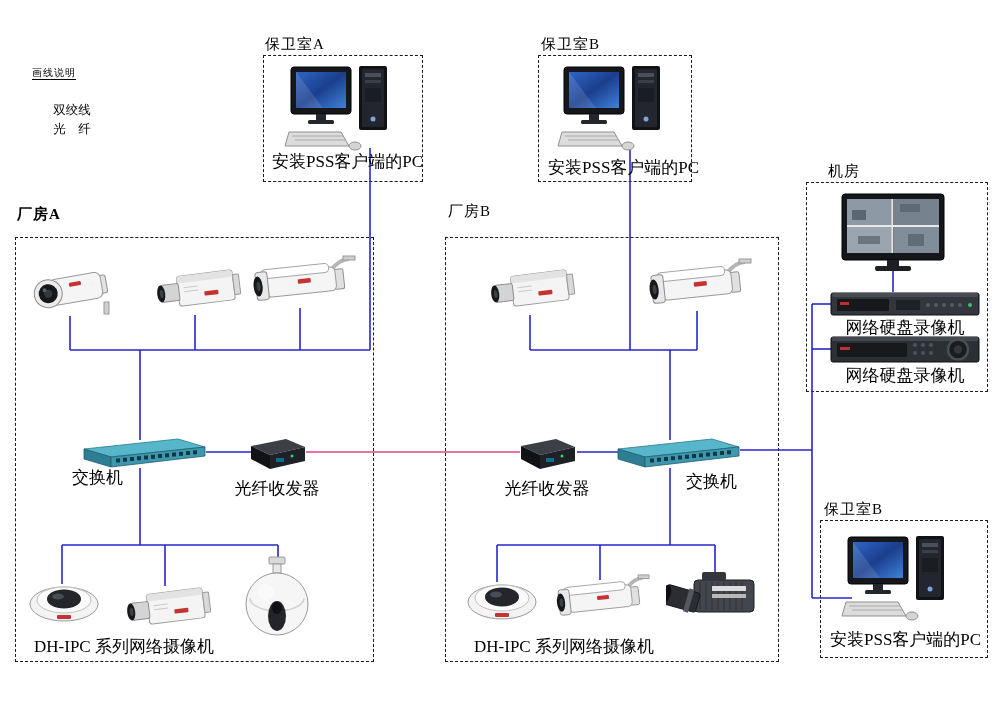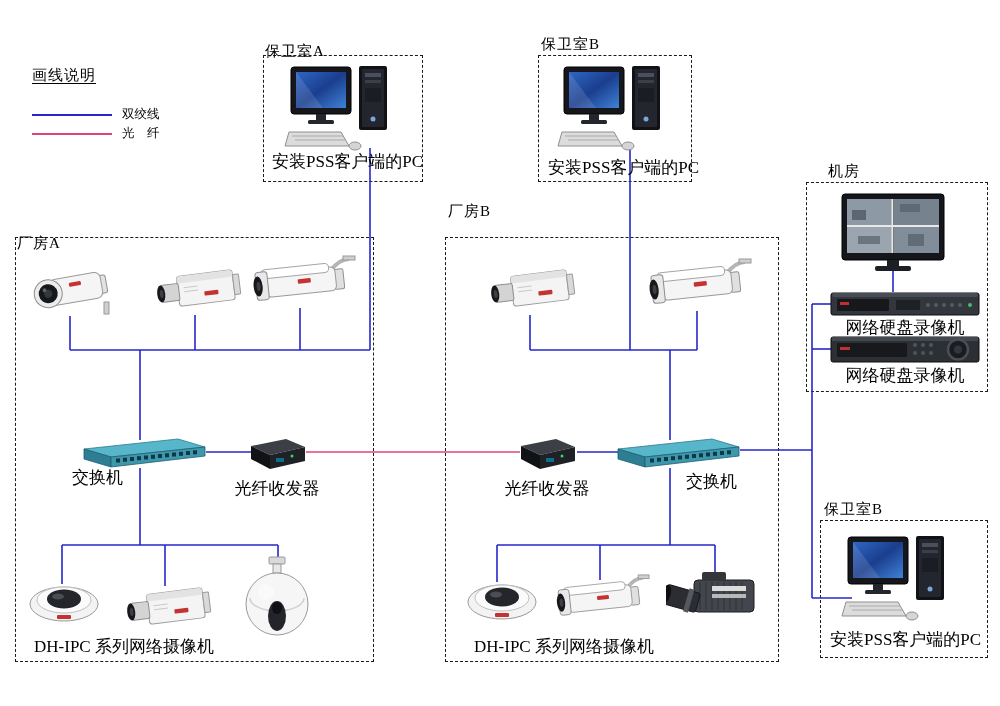--- a/index.html
+++ b/index.html
@@ -10,22 +10,22 @@
   .zone{position:absolute;border:1.5px dashed #1a1a1a;z-index:1;}
   .zone-title{position:absolute;font-size:15px;letter-spacing:1px;z-index:5;background:transparent;}
   .lbl{position:absolute;font-size:17px;z-index:5;white-space:nowrap;}
   .lbl.center{text-align:center;}
   #wires{position:absolute;left:0;top:0;z-index:2;}
   .wire-tp{stroke:var(--twisted-pair,#2626cc);stroke-width:1.6;fill:none;}
   .wire-fib{stroke:var(--fiber,#e0447c);stroke-width:1.6;fill:none;}
   .dev{position:absolute;z-index:3;overflow:visible;}
   
   #legend{position:absolute;left:32px;top:66px;z-index:5;}
-  .legend-title{font-size:15px;text-decoration:underline;text-underline-offset:3px;letter-spacing:1px;margin-bottom:20px;}
-  .legend-row{display:flex;align-items:center;gap:10px;height:19px;}
+  .legend-title{font-size:10px;text-decoration:underline;text-underline-offset:3px;letter-spacing:1px;margin-bottom:12px;}
+  .legend-row{display:flex;align-items:center;gap:10px;height:19px;flex-direction:column;}
   .legend-swatch{width:80px;height:2px;}
   .legend-swatch.tp{background:var(--twisted-pair,#2626cc);}
   .legend-swatch.fib{background:var(--fiber,#e0447c);}
   .legend-label{font-size:12.5px;white-space:pre;}
 </style>
 </head>
 <body>
 
 <div id="canvas">
 
@@ -247,30 +247,30 @@
       <div class="legend-swatch tp"></div>
       <div class="legend-label">双绞线</div>
     </div>
     <div class="legend-row">
       <div class="legend-swatch fib"></div>
       <div class="legend-label">光    纤</div>
     </div>
   </div>
 
   <div class="zone" style="left:263px;top:55px;width:158px;height:125px;"></div>
-  <div class="zone-title" style="left:265px;top:35px;margin-top:7px;">保卫室A</div>
+  <div class="zone-title" style="left:265px;top:35px;">保卫室A</div>
 
   <div class="zone" style="left:538px;top:55px;width:152px;height:125px;"></div>
   <div class="zone-title" style="left:541px;top:35px;text-align:right;">保卫室B</div>
 
   <div class="zone" style="left:806px;top:182px;width:180px;height:208px;"></div>
   <div class="zone-title" style="left:828px;top:162px;">机房</div>
 
   <div class="zone" style="left:15px;top:237px;width:357px;height:423px;"></div>
-  <div class="zone-title" style="left:17px;top:234px;">厂房A</div>
+  <div class="zone-title" style="left:17px;top:205px;font-weight:bold;">厂房A</div>
 
   <div class="zone" style="left:445px;top:237px;width:332px;height:423px;"></div>
   <div class="zone-title" style="left:448px;top:202px;">厂房B</div>
 
   <div class="zone" style="left:820px;top:520px;width:166px;height:136px;"></div>
   <div class="zone-title" style="left:824px;top:500px;">保卫室B</div>
 
   <svg class="dev" style="left:283px;top:64px;" width="120" height="90">
       <use href="#sym-pc"></use>
     </svg>

